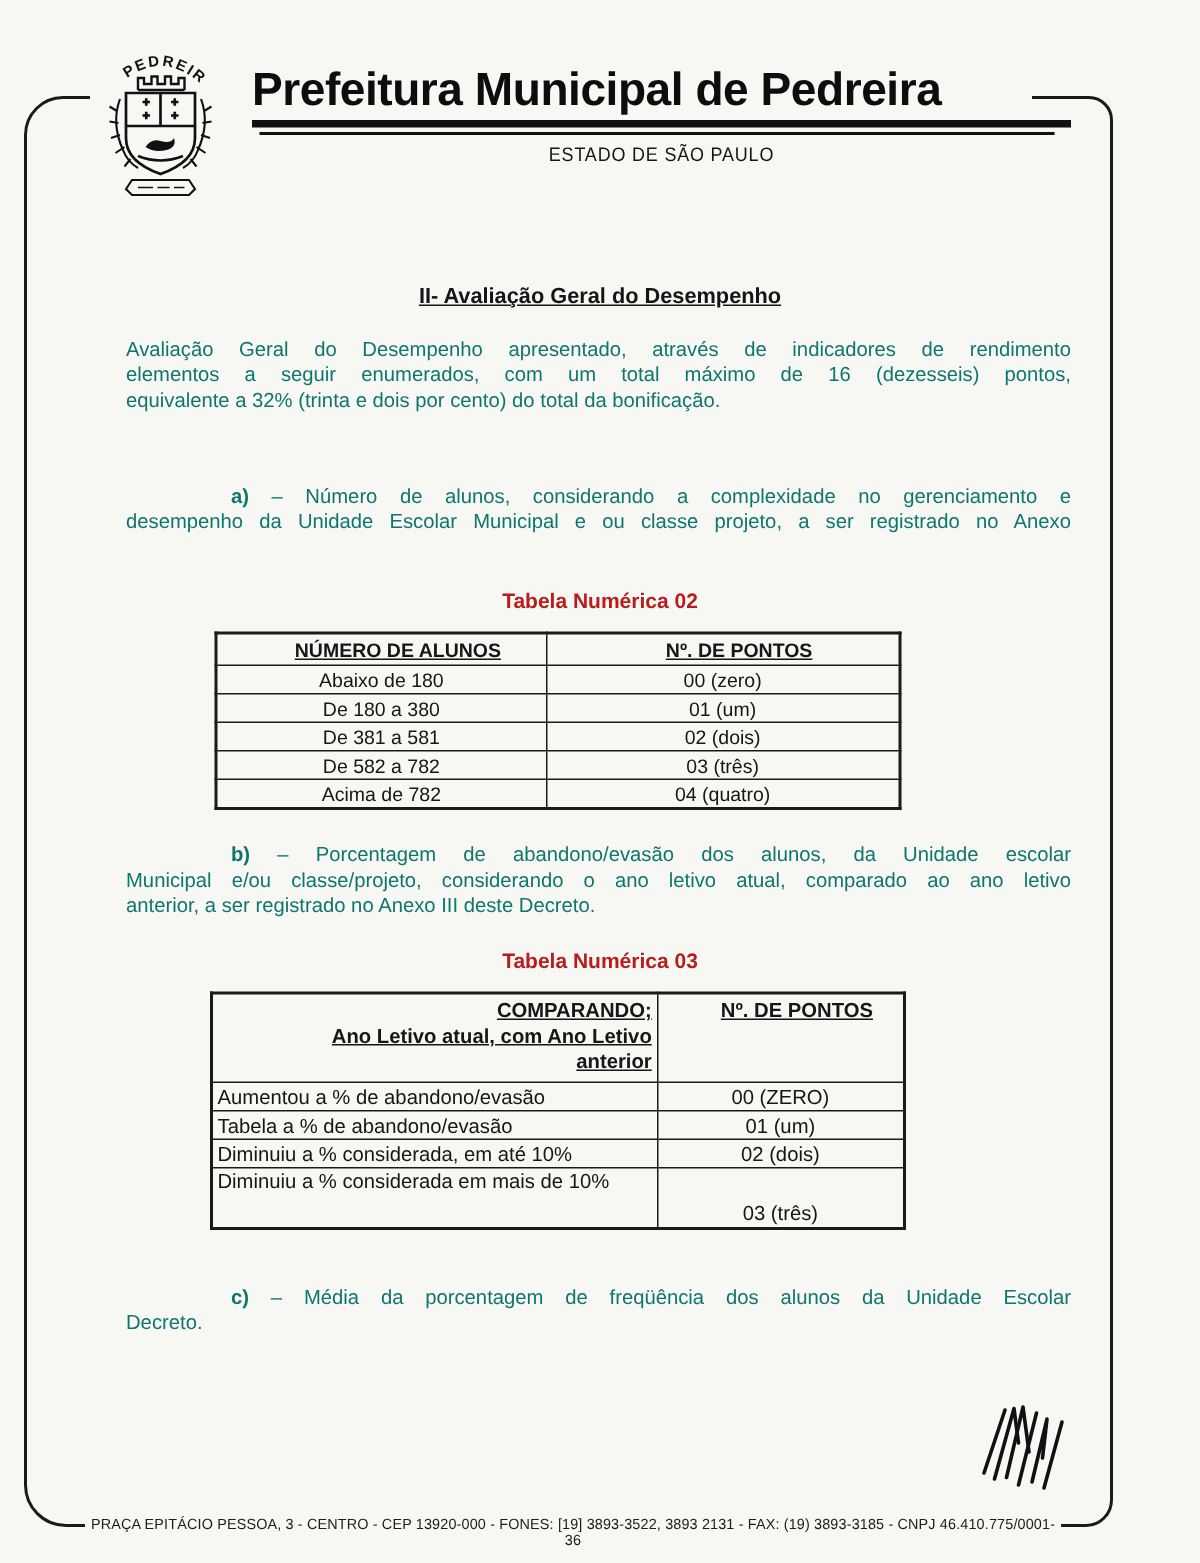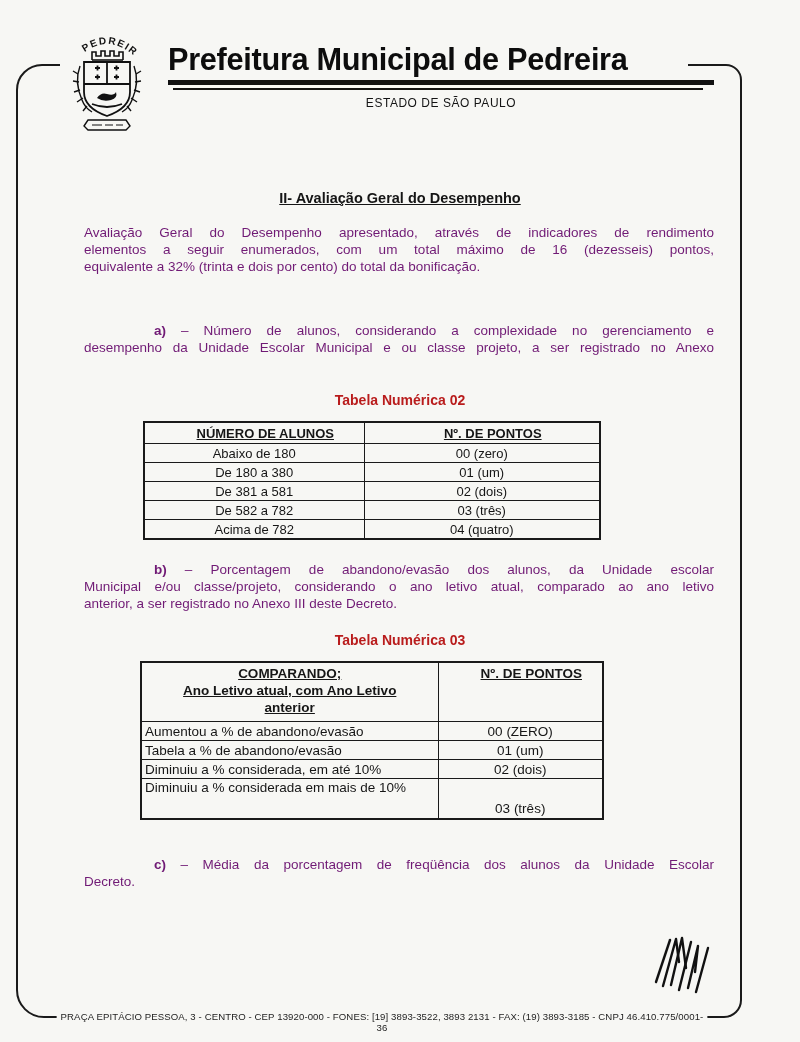--- a/index.html
+++ b/index.html
@@ -23,41 +23,41 @@
   .rule-thick{height:5px;background:#111;margin-top:2px;}
   .rule-thin{height:2px;background:#111;margin-top:3px;width:97%;margin-left:1%;}
   .subtitle{
     margin-top:5px;text-align:center;font-size:13px;letter-spacing:0.6px;
     transform:scaleX(0.92);color:#141414;
   }
   .section-title{
     position:absolute;top:190px;left:0;width:100%;margin:0;text-align:center;
     font-size:14.5px;font-weight:bold;text-decoration:underline;color:#151515;
   }
-  .para{position:absolute;left:84px;width:630px;font-size:13.5px;line-height:17px;color:#701a75;}
+  .para{position:absolute;left:84px;width:630px;font-size:13.5px;line-height:17px;color:#0f766e;}
   .jline{text-align:justify;text-align-last:justify;}
   .jline.jlast{text-align-last:left;}
   .jline.indent{padding-left:70px;}
   .caption{position:absolute;left:0;width:100%;margin:0;text-align:center;
     font-size:14px;font-weight:bold;color:#b91c1c;}
   table{position:absolute;border-collapse:collapse;border:2px solid #1a1a1a;}
   th,td{border:1px solid #1a1a1a;padding:0 3px;color:#161616;}
   th{font-size:13px;font-weight:bold;text-align:center;}
   th .uline,.th-uline{text-decoration:underline;padding-left:22px;}
   #table02{left:143px;top:421px;}
   #table02 th{height:20px;}
   #table02 td{height:18px;text-align:center;font-size:13px;}
   #table03{left:140px;top:661px;}
   #table03 th{height:56px;vertical-align:top;padding-top:2px;font-size:13.5px;line-height:17px;}
   #table03 td{font-size:13.5px;}
   #table03 td.c1{text-align:left;height:18px;}
   #table03 td.c2{text-align:center;}
   #table03 tr.tall td.c1{height:38px;vertical-align:top;padding-top:1px;}
   #table03 tr.tall td.c2{vertical-align:bottom;padding-bottom:2px;}
-  .hdr-line{display:block;text-decoration:underline;}
+  .hdr-line{display:block;text-decoration:underline;text-align:right;}
   .signature{position:absolute;left:648px;top:928px;}
   .footer-text{
     position:absolute;left:50px;top:1008px;width:664px;background:#f7f7f4;
     text-align:center;font-size:9.8px;letter-spacing:0.1px;padding:3px 0 4px;
     color:#1d1d1d;transform:scaleX(0.98);
   }
   .faint-line{position:absolute;left:535px;top:1048px;font-size:9px;color:#c9c9c9;letter-spacing:0.4px;}
 </style>
 </head>
 <body>

